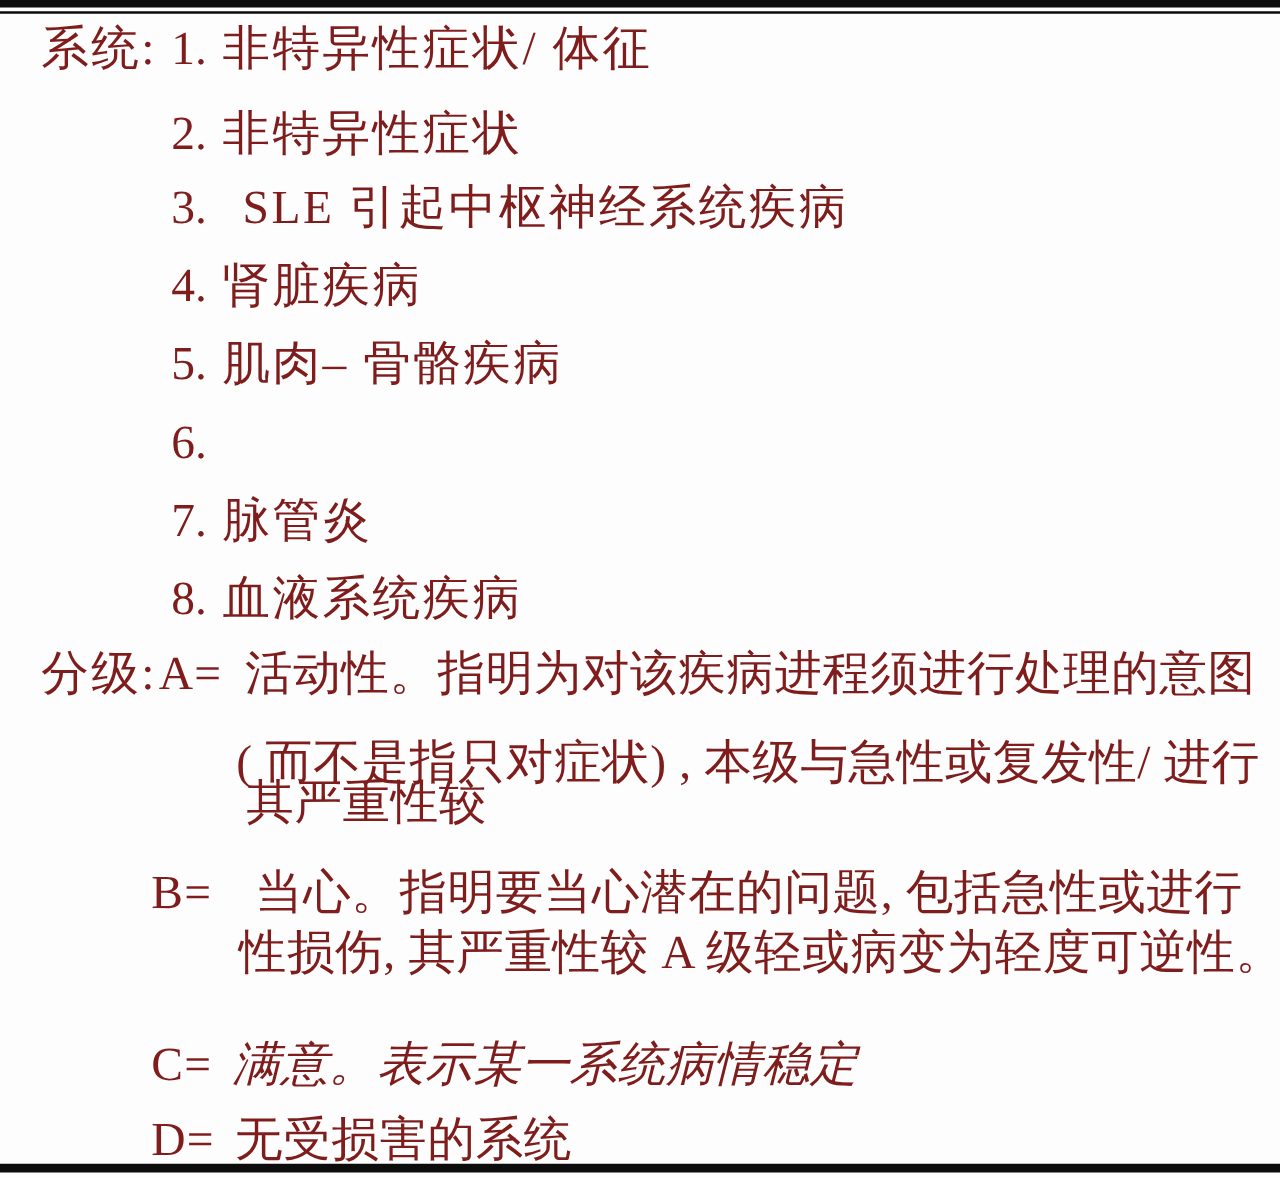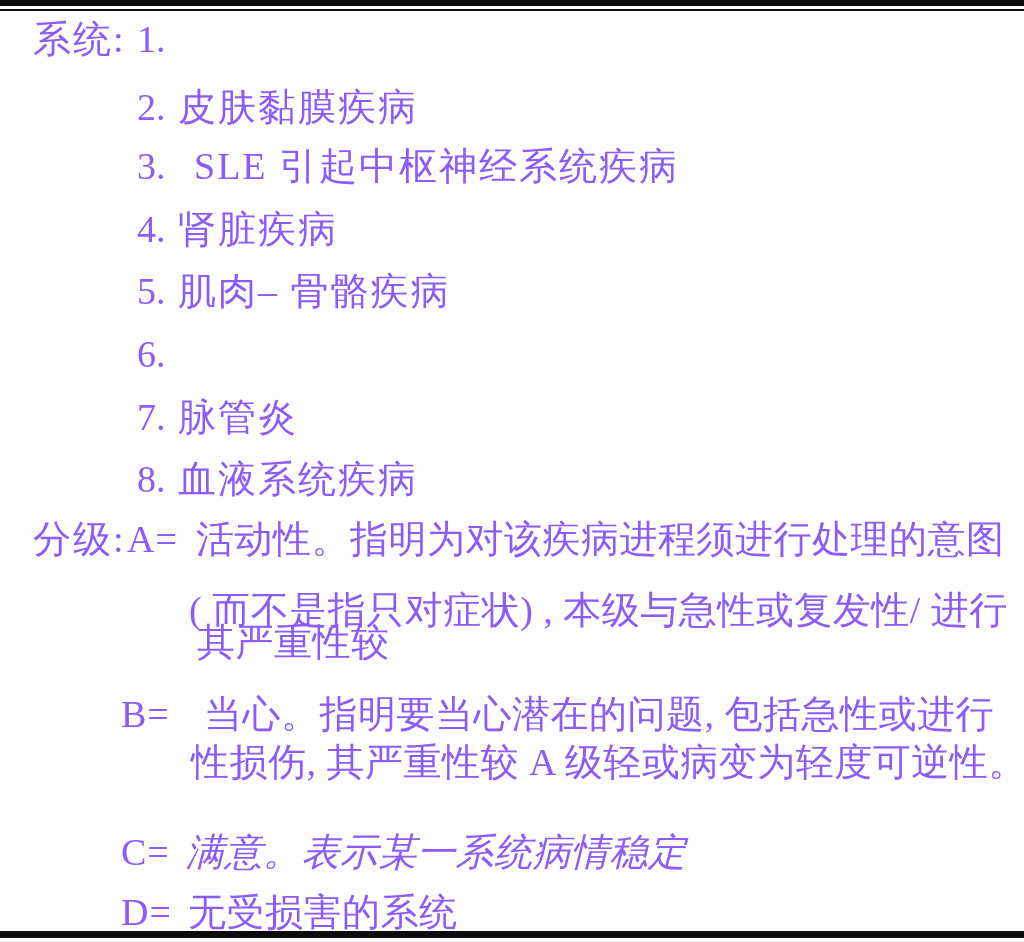--- a/index.html
+++ b/index.html
@@ -5,21 +5,21 @@
   html, body {
     margin: 0;
     padding: 0;
     background: #ffffff;
   }
   .page {
     position: relative;
     width: 1024px;
     height: 942px;
     background: #fdfdfd;
-    color: #8b5cf6;
+    color: #7f1d1d;
     font-family: "Liberation Serif", "DejaVu Serif", serif;
     overflow: hidden;
   }
   .rule {
     position: absolute;
     left: 0;
     right: 0;
     background: #0c0c0c;
   }
   .rule.top-thick { top: 0;     height: 6px; }
@@ -69,23 +69,24 @@
 <body>
 
 <div class="page">
 
   <div class="rule top-thick"></div>
   <div class="rule top-thin"></div>
 
   <span class="t lbl y-r1">系统:</span>
 
   <span class="t num y-r1">1.</span>
+  <span class="t itx y-r1">非特异性症状/ 体征</span>
 
   <span class="t num y-r2">2.</span>
-  <span class="t itx y-r2">皮肤黏膜疾病</span>
+  <span class="t itx y-r2">非特异性症状</span>
 
   <span class="t num y-r3">3.</span>
   <span class="t itx3 y-r3">SLE 引起中枢神经系统疾病</span>
 
   <span class="t num y-r4">4.</span>
   <span class="t itx y-r4">肾脏疾病</span>
 
   <span class="t num y-r5">5.</span>
   <span class="t itx y-r5">肌肉– 骨骼疾病</span>
 

